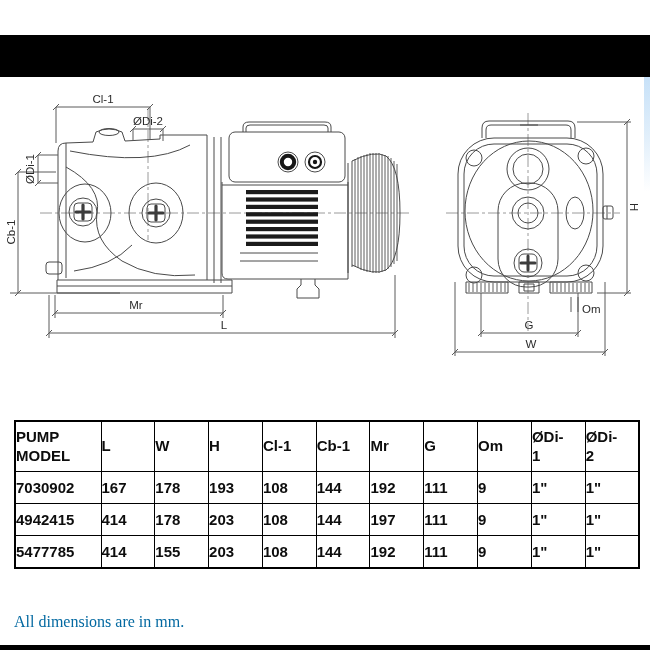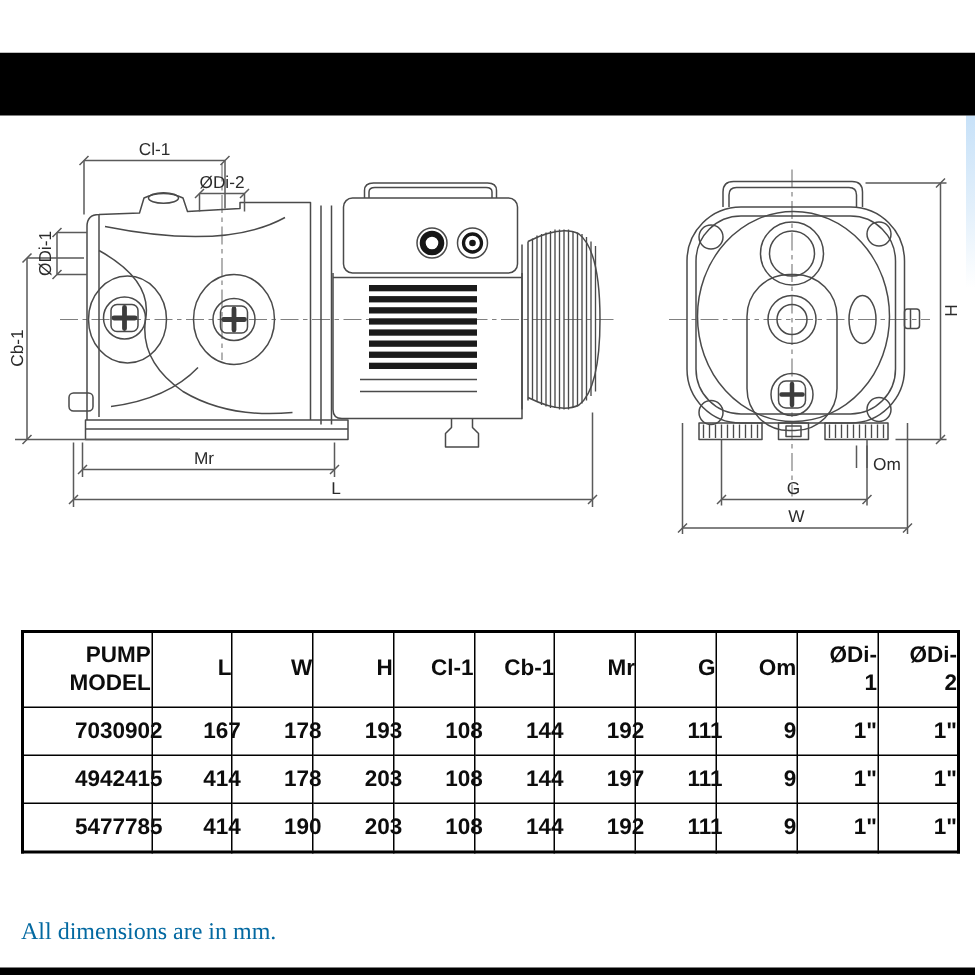--- a/index.html
+++ b/index.html
@@ -6,25 +6,25 @@
   .screen{position:relative;width:650px;height:650px;background:#ffffff;overflow:hidden;
           font-family:"Liberation Sans",sans-serif;margin-top:35px;}
   .bar{position:absolute;left:0;width:650px;background:#000;}
   .bar.top{top:0;height:42px;}
   .bar.bottom{top:610px;height:40px;}
   .edge-strip{position:absolute;left:644px;top:42px;width:6px;height:115px;
               background:linear-gradient(#c7e1f8,#e3f0fb 55%,rgba(255,255,255,0));}
   svg.drawing{position:absolute;left:0;top:0;}
   svg text{font-family:"Liberation Sans",sans-serif;font-size:11.5px;fill:#2b2b2b;}
   table.dims{position:absolute;left:14px;top:385px;width:626px;border-collapse:collapse;
-             table-layout:fixed;text-align:right;color:#0d0d0d;font-size:15px;font-weight:600;
+             table-layout:fixed;text-align:left;color:#0d0d0d;font-size:15px;font-weight:600;
              background:#fff;border:2px solid #000;}
   table.dims th,table.dims td{border:1.5px solid #000;padding:0;vertical-align:middle;}
   table.dims th{height:49px;font-weight:700;}
-  table.dims td{height:31px;padding-left:34px;}
+  table.dims td{height:31px;}
   table.dims col.model{width:86px;}
   th span{display:block;line-height:1.25;}
   .footnote{position:absolute;left:14px;top:578px;font-family:"Liberation Serif",serif;
             font-size:16px;color:#0369a1;}
 </style>
 </head>
 <body>
 
 <div class="screen">
 
@@ -247,21 +247,21 @@
         <td>144</td>
         <td>197</td>
         <td>111</td>
         <td>9</td>
         <td>1"</td>
         <td>1"</td>
       </tr>
       <tr>
         <td>5477785</td>
         <td>414</td>
-        <td>190</td>
+        <td>155</td>
         <td>203</td>
         <td>108</td>
         <td>144</td>
         <td>192</td>
         <td>111</td>
         <td>9</td>
         <td>1"</td>
         <td>1"</td>
       </tr>
     </tbody>

